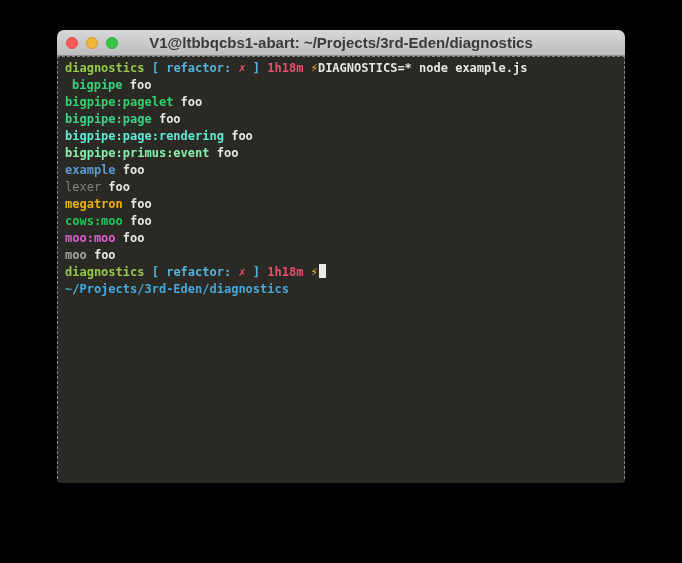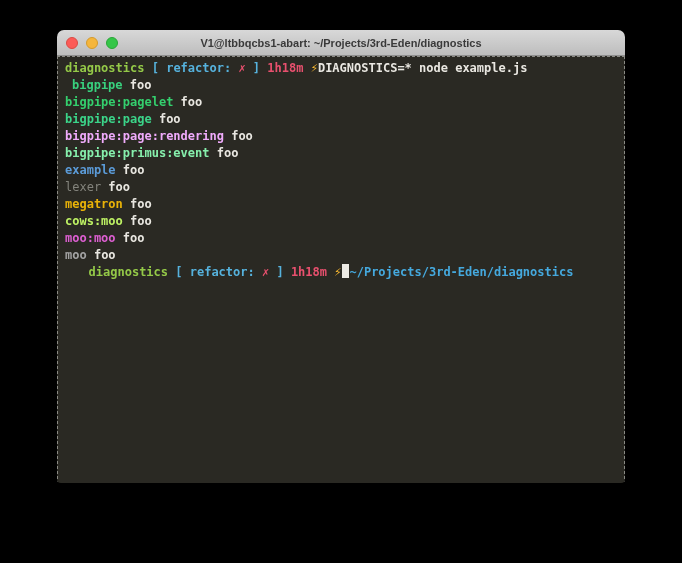--- a/index.html
+++ b/index.html
@@ -48,21 +48,21 @@
   .light {
     width: 12px;
     height: 12px;
     border-radius: 50%;
     box-sizing: border-box;
   }
   .light.red    { background: #fc5b57; border: 1px solid #d94c44; }
   .light.yellow { background: #f5b63c; border: 1px solid #d49a2c; }
   .light.green  { background: #35c648; border: 1px solid #2aa638; }
   .title {
-    font-size: 11px;
+    font-size: 15px;
     font-weight: 600;
     color: #3a3a3a;
     letter-spacing: 0;
     white-space: nowrap;
   }
   .screen {
     box-sizing: border-box;
     width: 568px;
     height: 428px;
     background: #2a2923;
@@ -74,22 +74,23 @@
     font-weight: 700;
     cursor: text;
   }
   .term-line {
     height: 17px;
     line-height: 17px;
     white-space: pre;
   }
   .term-line.spread {
     display: flex;
-    justify-content: center;
+    justify-content: flex-start;
     padding-right: 27px;
+    flex-direction: column;
   }
   .seg-group { white-space: pre; }
   .cursor {
     display: inline-block;
     width: 7px;
     height: 14px;
     margin-left: 1px;
     vertical-align: -2px;
     background: #eceae4;
   }
@@ -105,24 +106,24 @@
         <span class="light yellow"></span>
         <span class="light green"></span>
       </div>
       <span class="title">V1@ltbbqcbs1-abart: ~/Projects/3rd-Eden/diagnostics</span>
     </div>
     <div class="screen">
         <div class="term-line"><span class="seg-group"><span style="color: rgb(148, 201, 72);">diagnostics </span><span style="color: rgb(86, 178, 221);">[ refactor: </span><span style="color: rgb(232, 80, 110);">✗ </span><span style="color: rgb(86, 178, 221);">] </span><span style="color: rgb(232, 80, 110);">1h18m </span><span style="color: rgb(248, 184, 49);">⚡</span><span style="color: rgb(233, 231, 225);">DIAGNOSTICS=* node example.js</span></span></div>
         <div class="term-line"><span class="seg-group"><span style="color: rgb(56, 209, 126); margin-left: 7px;">bigpipe </span><span style="color: rgb(233, 231, 225);">foo</span></span></div>
         <div class="term-line"><span class="seg-group"><span style="color: rgb(52, 208, 110);">bigpipe:pagelet </span><span style="color: rgb(233, 231, 225);">foo</span></span></div>
         <div class="term-line"><span class="seg-group"><span style="color: rgb(59, 212, 137);">bigpipe:page </span><span style="color: rgb(233, 231, 225);">foo</span></span></div>
-        <div class="term-line"><span class="seg-group"><span style="color: #f0abfc;">bigpipe:page:rendering </span><span style="color: rgb(233, 231, 225);">foo</span></span></div>
+        <div class="term-line"><span class="seg-group"><span style="color: #5eead4;">bigpipe:page:rendering </span><span style="color: rgb(233, 231, 225);">foo</span></span></div>
         <div class="term-line"><span class="seg-group"><span style="color: #86efac;">bigpipe:primus:event </span><span style="color: rgb(233, 231, 225);">foo</span></span></div>
         <div class="term-line"><span class="seg-group"><span style="color: rgb(91, 155, 216);">example </span><span style="color: rgb(233, 231, 225);">foo</span></span></div>
         <div class="term-line"><span class="seg-group"><span style="color: rgb(131, 131, 124); font-weight: 400;">lexer </span><span style="color: rgb(233, 231, 225);">foo</span></span></div>
         <div class="term-line"><span class="seg-group"><span style="color: #eab308;">megatron </span><span style="color: rgb(233, 231, 225);">foo</span></span></div>
-        <div class="term-line"><span class="seg-group"><span style="color: #bef264;">cows:moo </span><span style="color: rgb(233, 231, 225);">foo</span></span></div>
+        <div class="term-line"><span class="seg-group"><span style="color: #22c55e;">cows:moo </span><span style="color: rgb(233, 231, 225);">foo</span></span></div>
         <div class="term-line"><span class="seg-group"><span style="color: rgb(222, 95, 210);">moo:moo </span><span style="color: rgb(233, 231, 225);">foo</span></span></div>
         <div class="term-line"><span class="seg-group"><span style="color: #a3a3a3;">moo </span><span style="color: rgb(233, 231, 225);">foo</span></span></div>
         <div class="term-line spread"><span class="seg-group"><span style="color: rgb(148, 201, 72);">diagnostics </span><span style="color: rgb(86, 178, 221);">[ refactor: </span><span style="color: rgb(232, 80, 110);">✗ </span><span style="color: rgb(86, 178, 221);">] </span><span style="color: rgb(232, 80, 110);">1h18m </span><span style="color: rgb(248, 184, 49);">⚡</span><span class="cursor"></span></span><span class="seg-group"><span style="color: rgb(69, 169, 222);">~/Projects/3rd-Eden/diagnostics</span></span></div>
       </div>
   </div>
 </div>
 
 </body></html>

